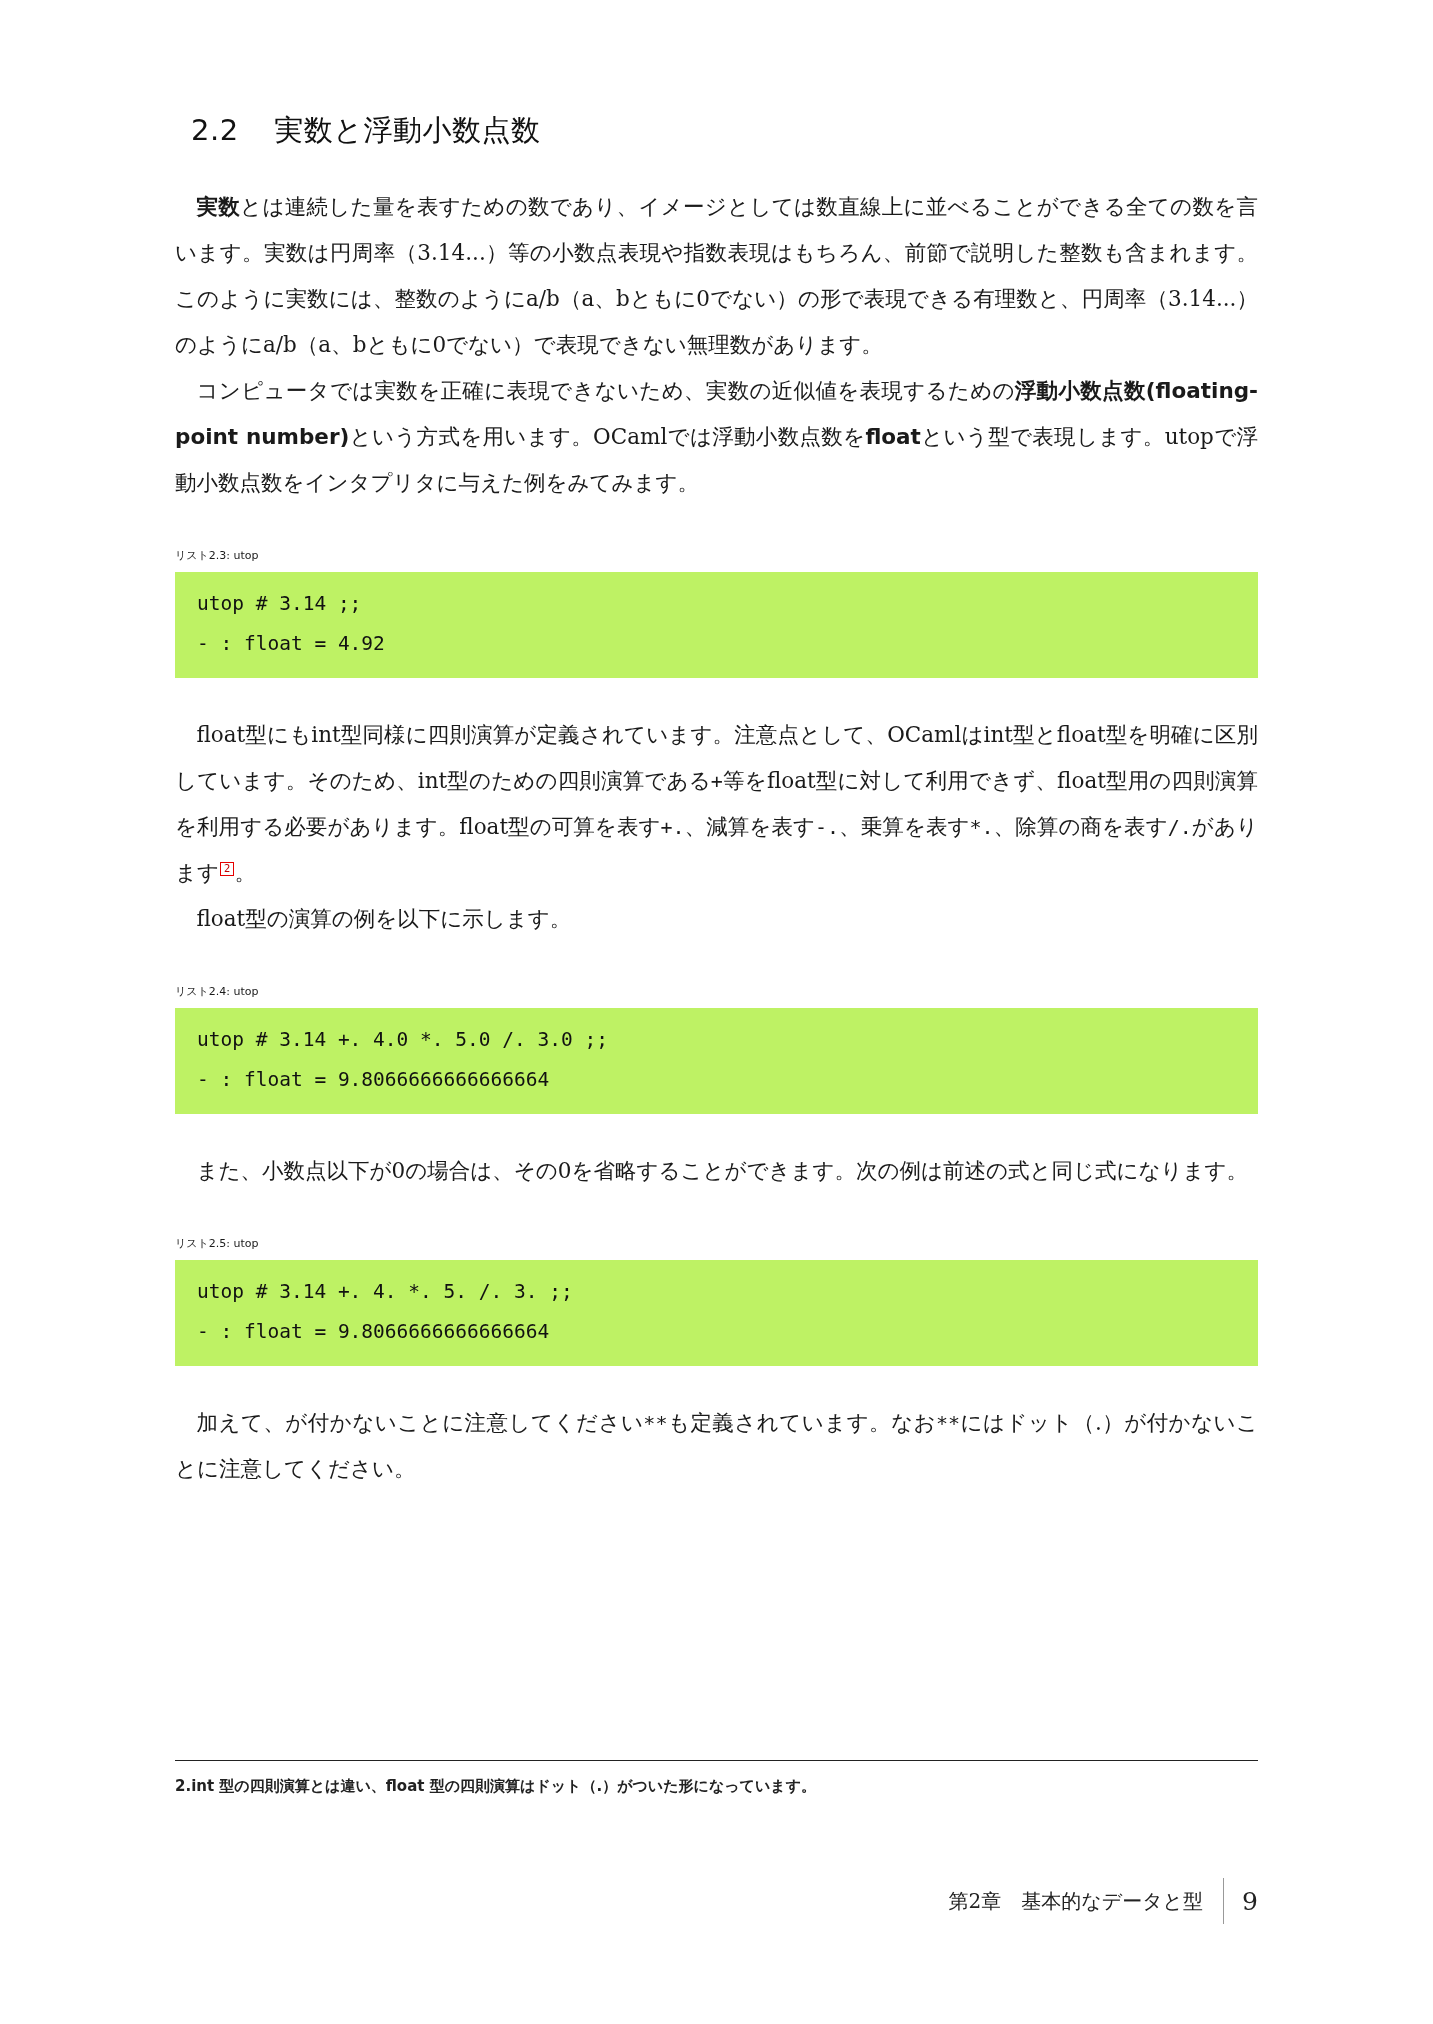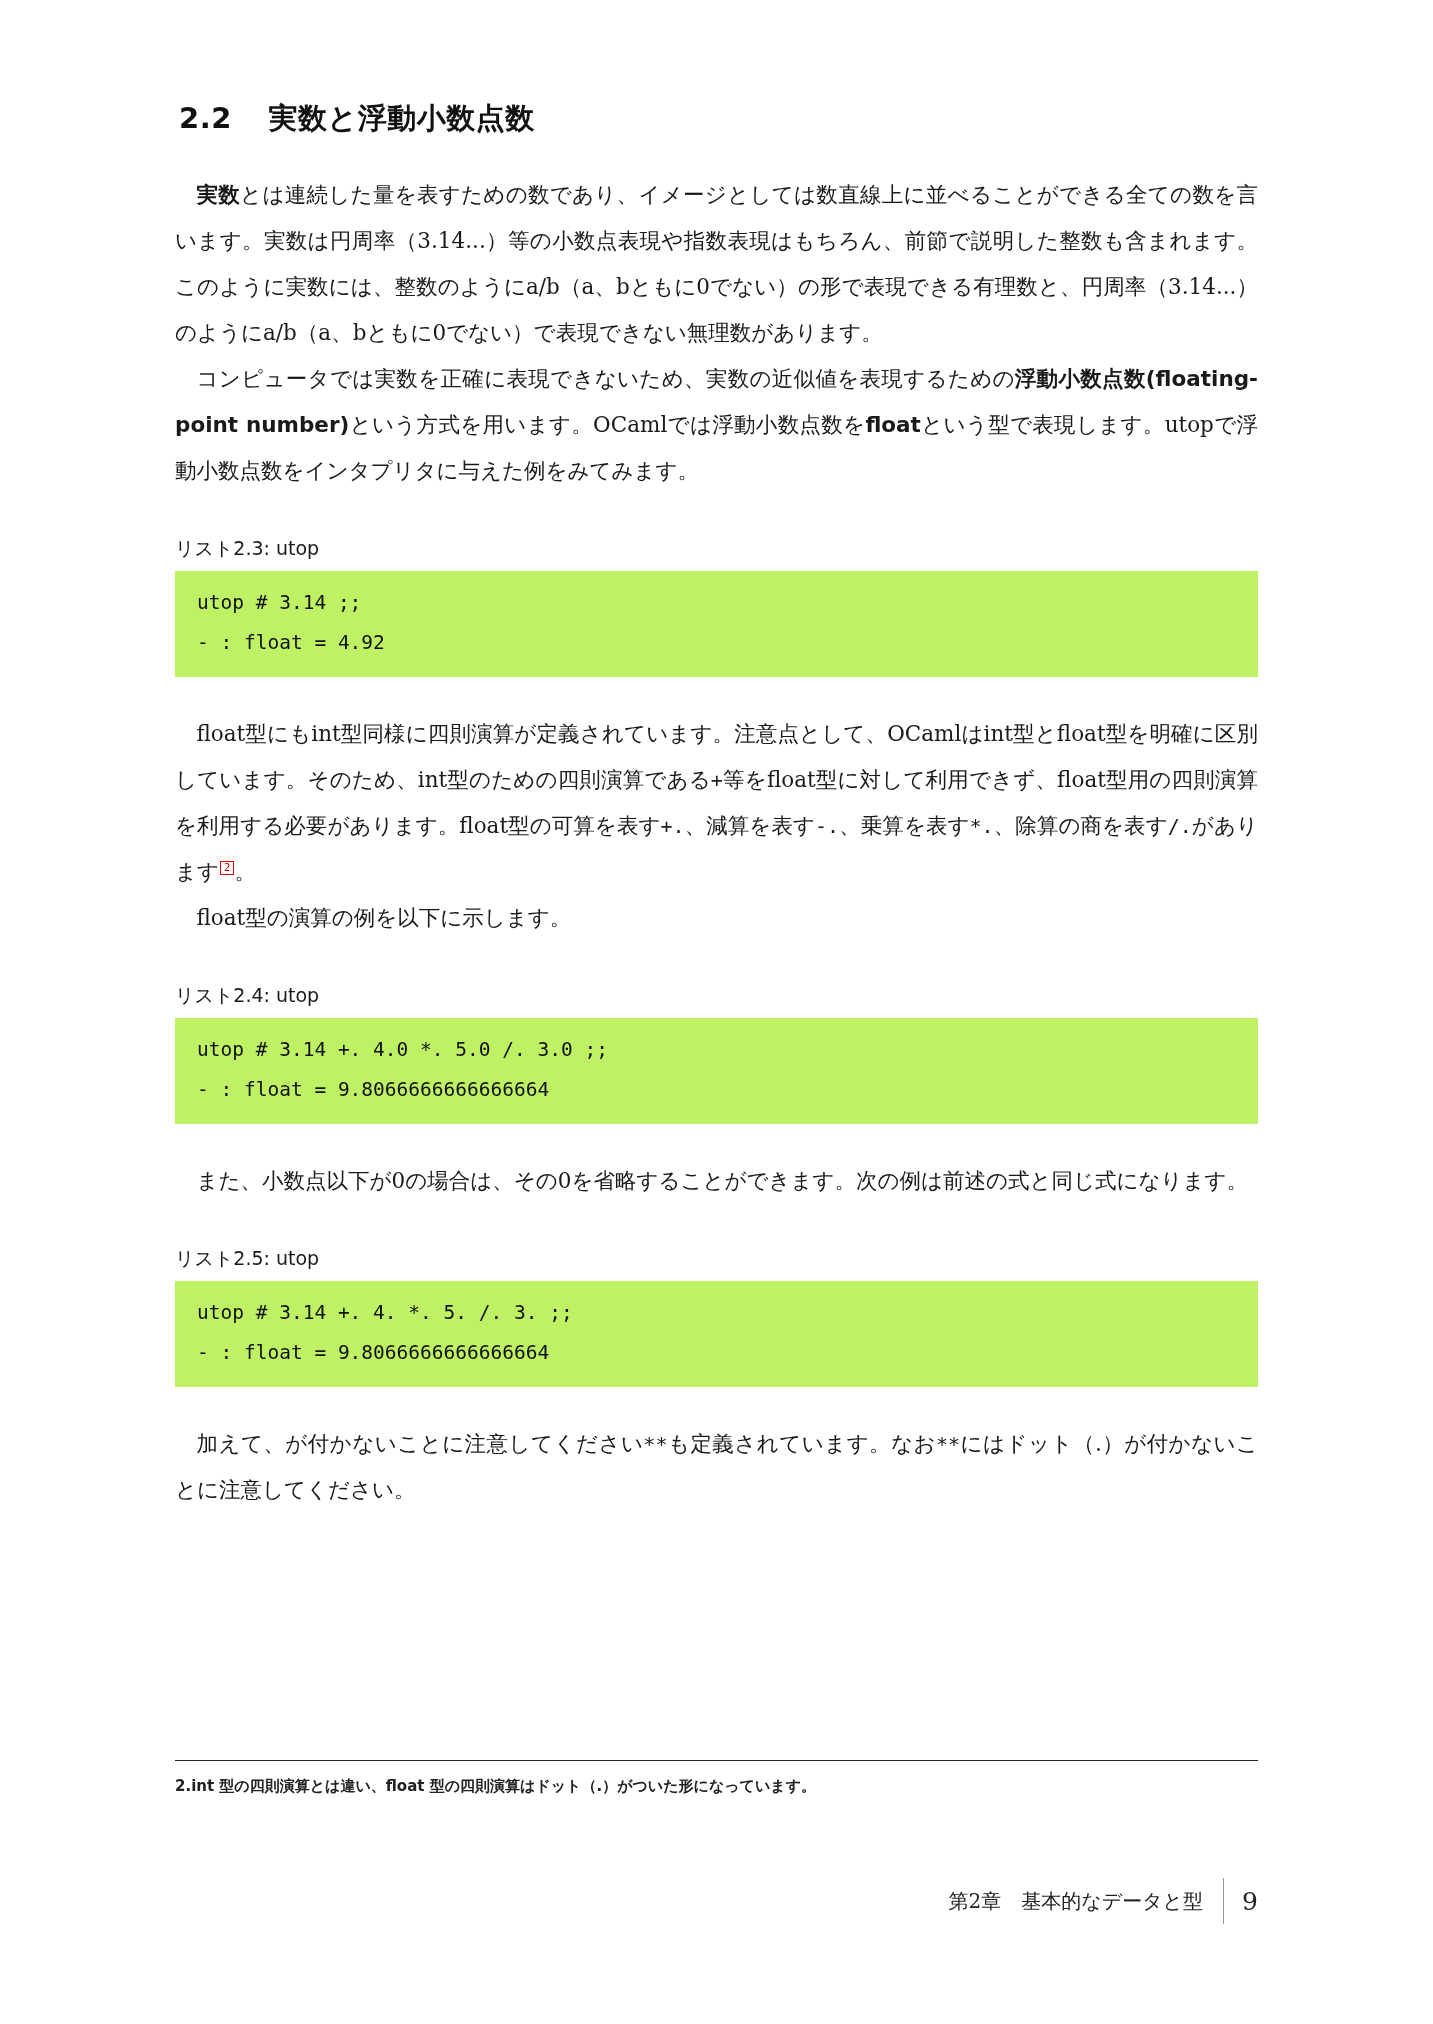--- a/index.html
+++ b/index.html
@@ -12,24 +12,24 @@
     font-family:"DejaVu Serif","Liberation Serif",serif;
     color:#1a1a1a;
   }
   .content{
     position:absolute;
     left:175px;
     top:0;
     width:1083px;
   }
   .section-heading{
-    margin:4px;
+    margin:16px;
     padding-top:96px;
     font-family:"DejaVu Sans","Liberation Sans",sans-serif;
-    font-weight:bold;
+    font-weight:normal;
     font-size:29px;
     line-height:1.25;
     color:#111;
     letter-spacing:0.5px;
   }
   .section-heading .sec-num{margin-right:26px;}
   p.body{
     margin:0;
     font-size:21.5px;
     line-height:46px;
@@ -47,21 +47,21 @@
     font-family:"DejaVu Sans","Liberation Sans",sans-serif;
     font-weight:bold;
   }
   .mono{
     font-family:"DejaVu Sans Mono","Liberation Mono",monospace;
     font-size:20px;
   }
   .listing{margin-top:42px;}
   .listing-caption{
     font-family:"DejaVu Sans","Liberation Sans",sans-serif;
-    font-size:19px;
+    font-size:11px;
     color:#1a1a1a;
     margin:0 0 9px 0;
   }
   .code-block{
     background:#bef264;
     padding:12px 20px 14px 22px;
     font-family:"DejaVu Sans Mono","Liberation Mono",monospace;
     font-size:19.5px;
     line-height:40px;
     color:#111;

